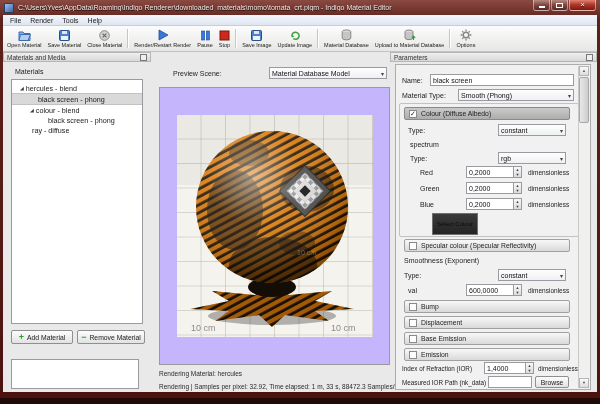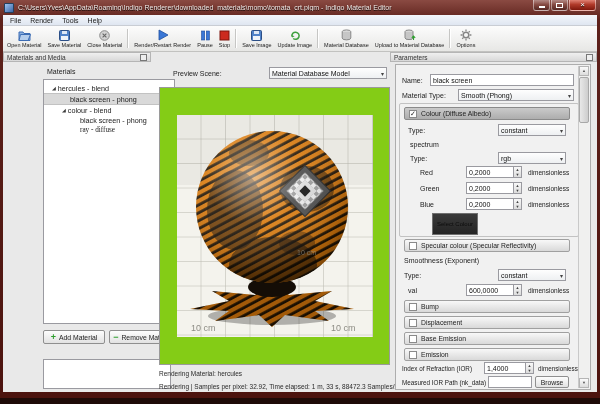--- a/index.html
+++ b/index.html
@@ -33,31 +33,31 @@
   .field{background:#fff;border:1px solid #9a9aa0;box-sizing:border-box;font-size:7px;color:#111;display:flex;align-items:center;padding:0 2px;overflow:hidden;white-space:nowrap;}
   .select{background:linear-gradient(#fefefe,#eef0f2);border:1px solid #9a9aa0;box-sizing:border-box;font-size:7px;color:#111;display:flex;align-items:center;padding:0 2px;justify-content:space-between;white-space:nowrap;overflow:hidden;}
   .dd-arrow{font-size:6px;color:#444;margin-left:2px;}
   .spin-arrows{width:8px;display:flex;flex-direction:column;border:1px solid #9a9aa0;border-left:none;box-sizing:border-box;background:linear-gradient(#f8f8f8,#dcdcdc);}
   .spin-arrows span{font-size:4px;line-height:5px;text-align:center;color:#444;}
   .hdr-bar{border:1px solid #a0a0a0;border-radius:2px;background:linear-gradient(#f8f8f8,#d9d9d9);display:flex;align-items:center;gap:4px;padding:0 4px;font-size:6.8px;color:#222;box-sizing:border-box;}
   .hdr-bar.pressed{background:linear-gradient(#cacaca,#adadad);border-color:#8a8a8a;}
   .cb{width:8px;height:8px;background:#fff;border:1px solid #8a8a8a;box-sizing:border-box;font-size:7px;line-height:6px;text-align:center;color:#2a2a2a;flex:none;}
   .btn{border:1px solid #8f8f8f;border-radius:2px;background:linear-gradient(#fdfdfd,#e2e2e2);display:flex;align-items:center;justify-content:center;gap:3px;font-size:6.8px;color:#222;box-sizing:border-box;}
   
-  .lpanel{position:absolute;left:0;top:47px;width:148px;height:330px;margin-left:32px;}
+  .lpanel{position:absolute;left:0;top:47px;width:148px;height:330px;}
   .tree-box{position:absolute;left:8px;top:17px;width:132px;height:245px;background:#fff;border:1px solid #9a9aa0;box-sizing:border-box;padding-top:3px;}
   .trow{height:10px;display:flex;align-items:center;font-size:7.2px;color:#1a1a1a;position:relative;}
   .trow .exp{font-size:5px;color:#3a3a3a;margin-right:2px;}
   .trow.sel{background:#d9d9d9;border-top:1px solid #c2c2c2;border-bottom:1px solid #c2c2c2;}
   .media-box{position:absolute;left:8px;top:297px;width:126px;height:28px;background:#fff;border:1px solid #9a9aa0;}
   .pm{font-weight:bold;font-size:9px;line-height:8px;}
   .plus{color:#2e9e2e;} .minus{color:#2e9e2e;}
   
   .cpanel{position:absolute;left:148px;top:47px;width:239px;height:330px;}
-  .preview-box{position:absolute;left:8px;top:25px;width:231px;height:278px;background:#84cc16;border:1px solid #9a9a9a;box-sizing:border-box;}
+  .preview-box{position:absolute;left:8px;top:25px;width:231px;height:278px;background:#c4b5fd;border:1px solid #9a9a9a;box-sizing:border-box;}
   .status{position:absolute;font-size:6.5px;color:#2a2a2a;white-space:nowrap;}
   
   .rpanel{position:absolute;left:387px;top:47px;width:207px;height:330px;}
   .rp-box{position:absolute;left:5px;top:2px;width:196px;height:326px;background:#f1f1f1;border:1px solid #adadad;box-sizing:border-box;}
   .rp-box > *{position:absolute;}
   .sb{position:absolute;right:1px;top:1px;width:10px;height:322px;background:#f0f0ef;border-left:1px solid #c9c9c9;}
   .sb-btn{position:absolute;left:0;width:10px;height:10px;background:linear-gradient(#fbfbfb,#dcdcdc);border:1px solid #b5b5b5;box-sizing:border-box;font-size:4px;text-align:center;line-height:8px;color:#555;}
   .sb-thumb{position:absolute;left:0;top:11px;width:10px;height:46px;background:linear-gradient(90deg,#e8e8e8,#cdcdcd);border:1px solid #a8a8a8;box-sizing:border-box;border-radius:2px;}
   .groupbox{border:1px solid #c2c2c2;border-radius:2px;}
   .swatch{background:linear-gradient(#3a3a3a,#242424);border:1px solid #6f6f6f;color:#0c0c0c;font-size:6px;display:flex;align-items:center;justify-content:center;}
@@ -219,21 +219,21 @@
         <div class="trow sel" style="padding-left:26px;">
           <span>black screen - phong</span>
         </div>
         <div class="trow" style="padding-left:18px;">
           <span class="exp">◢</span>
           <span>colour - blend</span>
         </div>
         <div class="trow" style="padding-left:36px;">
           <span>black screen - phong</span>
         </div>
-        <div class="trow" style="padding-left:36px;font-family:Liberation Serif, serif;">
+        <div class="trow" style="padding-left:20px;">
           <span>ray - diffuse</span>
         </div>
       </div>
       <div class="btn" style="position:absolute;left:8px;top:268px;width:62px;height:14px;">
         <span class="pm plus">+</span>
         <span>Add Material</span>
       </div>
       <div class="btn" style="position:absolute;left:74px;top:268px;width:68px;height:14px;">
         <span class="pm minus">−</span>
         <span>Remove Material</span>

